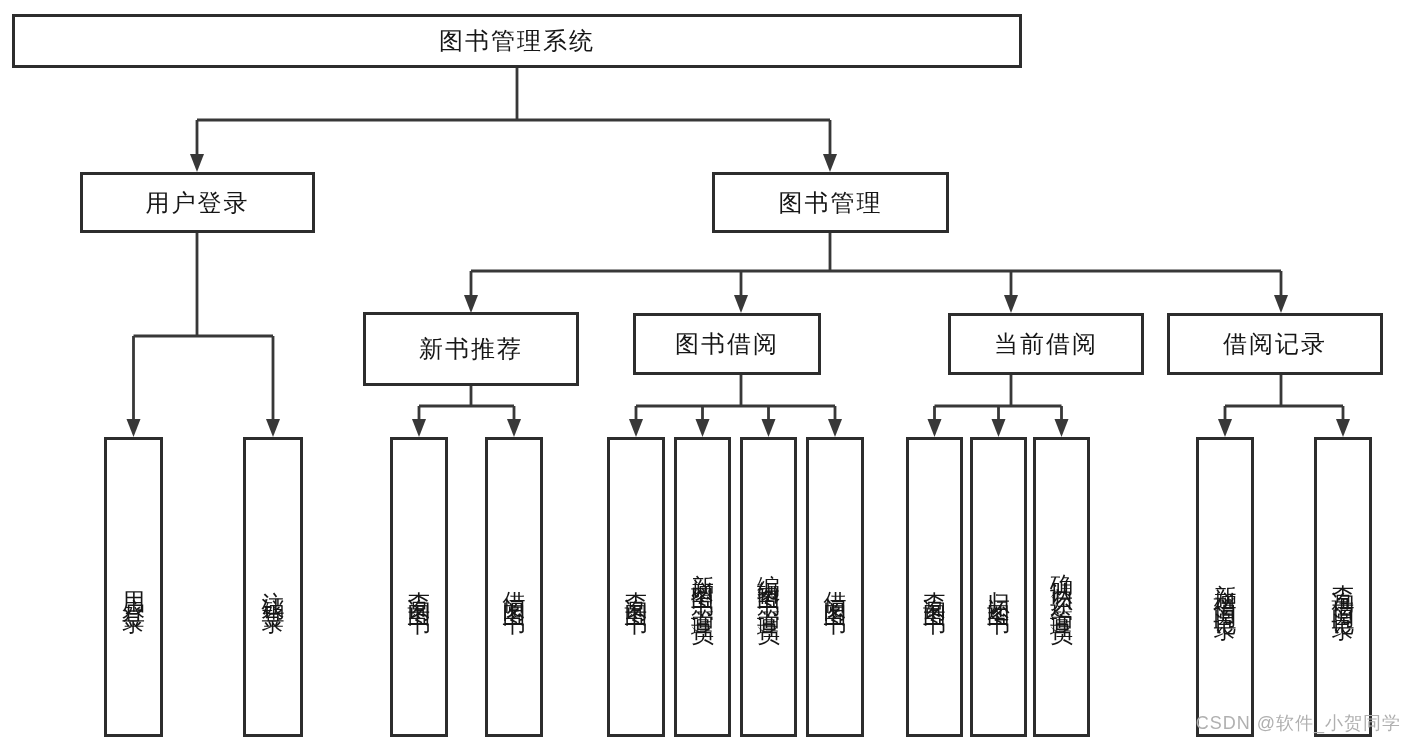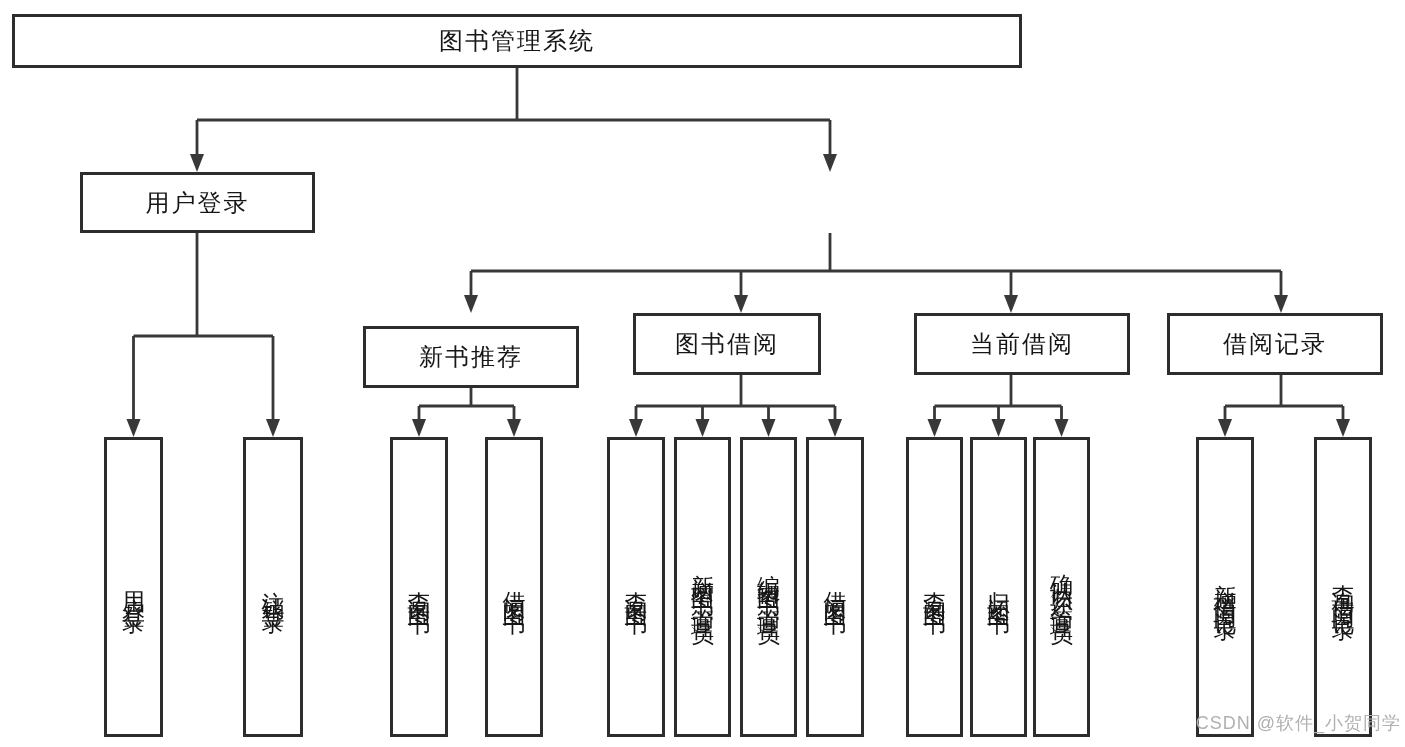--- a/index.html
+++ b/index.html
@@ -67,28 +67,31 @@
       </g>
   </svg>
 
   <div class="box" style="left:12px;top:14px;width:1010px;height:54px">
     <span class="hlabel">图书管理系统</span>
   </div>
 
   <div class="box" style="left:80px;top:172px;width:235px;height:61px">
     <span class="hlabel">用户登录</span>
   </div>
+  <div class="box" style="left:712px;top:172px;width:237px;height:61px">
+    <span class="hlabel">图书管理</span>
+  </div>
 
-  <div class="box" style="left:363px;top:326px;width:216px;height:62px">
+  <div class="box" style="left:363px;top:312px;width:216px;height:74px">
     <span class="hlabel">新书推荐</span>
   </div>
   <div class="box" style="left:633px;top:313px;width:188px;height:62px">
     <span class="hlabel">图书借阅</span>
   </div>
-  <div class="box" style="left:914px;top:313px;width:216px;height:62px">
+  <div class="box" style="left:948px;top:313px;width:196px;height:62px">
     <span class="hlabel">当前借阅</span>
   </div>
   <div class="box" style="left:1167px;top:313px;width:216px;height:62px">
     <span class="hlabel">借阅记录</span>
   </div>
 
   <div class="box" style="left:104px;top:437px;width:59px;height:300px">
     <span class="vtext">用户登录</span>
   </div>
   <div class="box" style="left:243px;top:437px;width:60px;height:300px">

